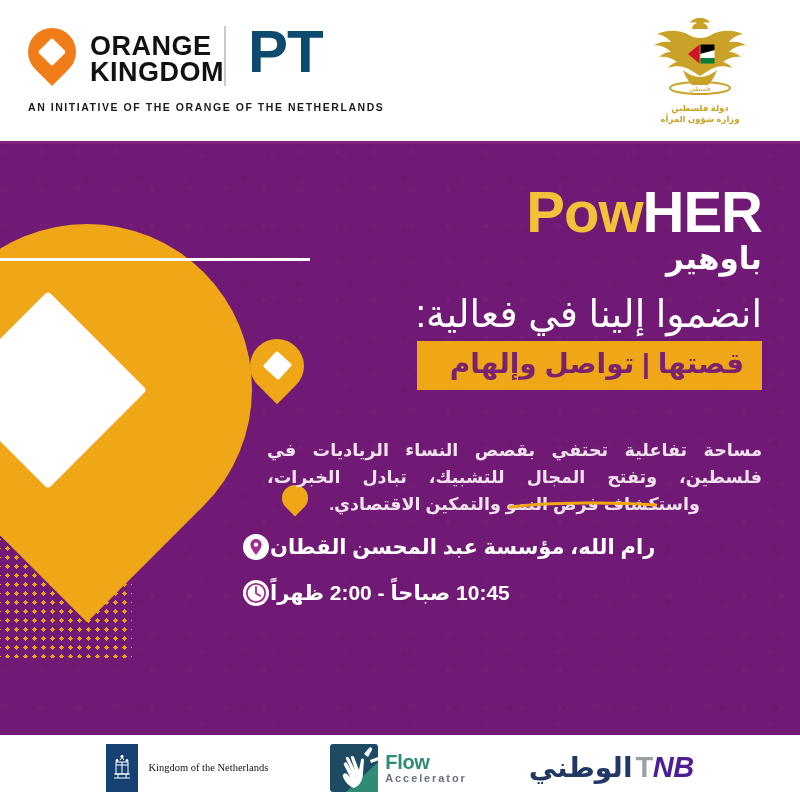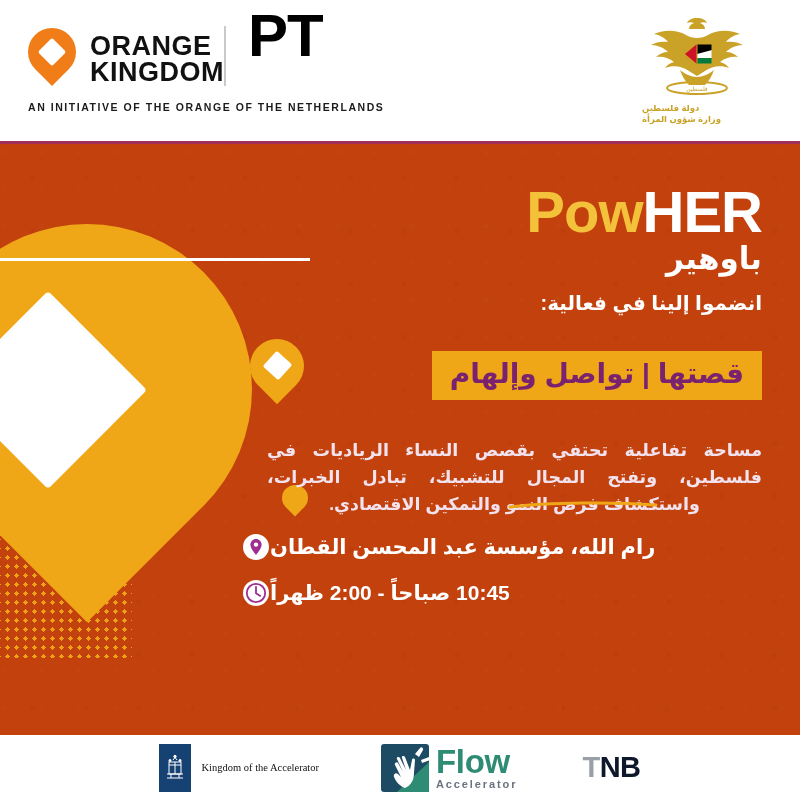--- a/index.html
+++ b/index.html
@@ -23,41 +23,41 @@
     position:absolute;left:14px;top:14px;width:20px;height:20px;background:#fff;
     transform:rotate(45deg);border-radius:2px;
   }
   .oc-words{display:flex;flex-direction:column;line-height:0.98;}
   .oc-words span{
     font-weight:bold;font-size:27px;letter-spacing:0.5px;color:#111111;
     font-family:"Liberation Sans",sans-serif;
   }
   .oc-divider{position:absolute;left:224px;top:26px;width:2px;height:60px;background:#c9c9c9;}
   .oc-pt{
-    position:absolute;left:248px;top:6px;font-size:60px;font-weight:bold;color:#000000;
+    position:absolute;left:248px;top:22px;font-size:60px;font-weight:bold;color:#0c4a6e;
     letter-spacing:-1px;line-height:1;
   }
   .oc-tagline{
     position:absolute;left:28px;top:101px;font-size:10.5px;font-weight:bold;color:#1b1b1b;
     letter-spacing:1.55px;
   }
 
   
-  .pse{position:absolute;right:42px;top:14px;width:116px;height:112px;text-align:left;}
+  .pse{position:absolute;right:42px;top:14px;width:116px;height:112px;text-align:center;}
   .pse-eagle{width:110px;height:84px;margin:0 auto;}
   .pse-t1,.pse-t2{
     color:#C9A227;font-weight:bold;letter-spacing:0.2px;direction:rtl;line-height:1.25;
   }
   .pse-t1{font-size:8.5px;margin-top:1px;}
   .pse-t2{font-size:8.5px;}
 
   
   .body-band{
     position:absolute;left:0;top:141px;width:800px;height:594px;
-    background:#c2410c;overflow:hidden;
+    background:#701a75;overflow:hidden;
   }
   .band-texture{
     position:absolute;inset:0;opacity:.16;
     background-image:
       radial-gradient(circle at 12% 30%, rgba(255,255,255,.12) 0 2px, transparent 3px),
       radial-gradient(circle at 62% 70%, rgba(0,0,0,.14) 0 2px, transparent 3px),
       radial-gradient(circle at 85% 20%, rgba(255,255,255,.08) 0 2px, transparent 3px);
     background-size:37px 37px,53px 53px,71px 71px;
   }
   .band-top-edge{position:absolute;left:0;top:0;width:100%;height:3px;background:#8E2882;opacity:.65;}
@@ -95,29 +95,28 @@
   .powher .pw{color:#F3C13A;}
   .powher .hr{color:#ffffff;}
 
   .ar-brand{
     position:absolute;right:0;top:102px;font-size:31px;font-weight:bold;color:#ffffff;
     line-height:1;
   }
   .brandrule{position:absolute;left:-352px;top:117px;width:420px;height:3px;background:#ffffff;}
 
   .join-line{
-    position:absolute;right:0;top:150px;width:520px;font-size:20px;font-weight:bold;
+    position:absolute;right:0;top:150px;width:520px;font-size:38px;font-weight:normal;
     color:#ffffff;line-height:1.25;
   }
 
   .gold-banner{
     position:absolute;right:0;top:200px;background:#EFA617;color:#7A2270;
-    font-size:28px;font-weight:bold;padding:6px 18px 9px 18px;line-height:1.2;
+    font-size:28px;font-weight:bold;padding:6px 18px 9px 33px;line-height:1.2;
     white-space:nowrap;
-    margin-top:10px;
   }
 
   .small-pin{position:absolute;right:456px;top:198px;width:56px;height:72px;}
   .small-pin .sb{
     position:absolute;left:0;top:0;width:54px;height:54px;background:#EFA617;
     border-radius:50% 50% 50% 0;transform:rotate(-45deg);
   }
   .small-pin .sd{
     position:absolute;left:17px;top:16px;width:21px;height:21px;background:#ffffff;
     transform:rotate(42deg);border-radius:2px;
@@ -149,28 +148,28 @@
   }
   .nl-logo{display:flex;align-items:center;}
   .nl-bar{
     width:32px;height:48px;background:#154273;display:flex;align-items:center;justify-content:center;
   }
   .nl-text{font-size:10.5px;color:#111;margin-left:10px;font-family:"Liberation Serif",serif;}
 
   .flow-logo{display:flex;align-items:center;}
   .flow-mark{width:48px;height:48px;position:relative;}
   .flow-words{margin-left:7px;line-height:1;}
-  .flow-w1{font-size:33px;font-weight:bold;color:#2E8B74;letter-spacing:-0.3px;}
+  .flow-w1{font-size:20px;font-weight:bold;color:#2E8B74;letter-spacing:-0.3px;}
   .flow-w2{font-size:11px;color:#6b7280;letter-spacing:1.9px;font-weight:bold;margin-top:1px;}
 
   .tnb-logo{display:flex;align-items:center;}
   .tnb-ar{font-size:28px;font-weight:bold;color:#1F3864;direction:rtl;line-height:1;}
   .tnb-en{font-size:29px;font-weight:bold;line-height:1;margin-left:3px;letter-spacing:-0.5px;}
   .tnb-t{color:#9aa0a6;}
-  .tnb-nb{color:#0f172a;}
+  .tnb-nb{color:#4c1d95;font-style:italic;}
 </style>
 </head>
 <body>
 
 <div class="poster">
 
   <div class="header">
 
     <div class="oc-logo">
       <div class="oc-pin">
@@ -280,38 +279,39 @@
           <g fill="none" stroke="#ffffff" stroke-width="1">
             <path d="M12 4.5 L10 7 M12 4.5 L14 7"></path>
             <circle cx="12" cy="3.5" r="1.2" fill="#ffffff"></circle>
             <rect x="6" y="9" width="12" height="12"></rect>
             <path d="M6 12h12M12 9v12M4 21h16M8 21v4M16 21v4M4 25h16"></path>
             <circle cx="7" cy="7.5" r="1" fill="#ffffff"></circle>
             <circle cx="17" cy="7.5" r="1" fill="#ffffff"></circle>
           </g>
         </svg>
       </div>
-      <div class="nl-text">Kingdom of the Accelerator</div>
+      <div class="nl-text">Kingdom of the Netherlands</div>
     </div>
 
     <div class="flow-logo">
       <svg class="flow-mark" viewBox="0 0 48 48">
         <rect width="48" height="48" rx="3" fill="#1C4B63"></rect>
         <path d="M48 18 L48 48 L16 48 Z" fill="#2E8B74"></path>
         <g fill="#ffffff">
           <path d="M24 44c-5-2-9-6-11-11-1-3 2-5 4-3l3 3-6-12c-1-2 2-4 3-2l5 9-6-13c-1-2 2-3 3-1l6 12-4-12c-1-2 2-3 3-1l5 13 2-10c0-2 3-2 3 0l-1 13c0 8-4 13-9 15z"></path>
           <path d="M34 10l5-6c1-2 4 0 3 2l-4 7z"></path>
           <path d="M40 16l8-3c2-1 3 2 1 3l-8 3z"></path>
         </g>
       </svg>
       <div class="flow-words">
         <div class="flow-w1">Flow</div>
         <div class="flow-w2">Accelerator</div>
       </div>
     </div>
 
     <div class="tnb-logo">
+      <div class="tnb-ar">الوطني</div>
       <div class="tnb-en"><span class="tnb-t">T</span><span class="tnb-nb">NB</span></div>
     </div>
 
   </div>
 
 </div>
 
 </body></html>

